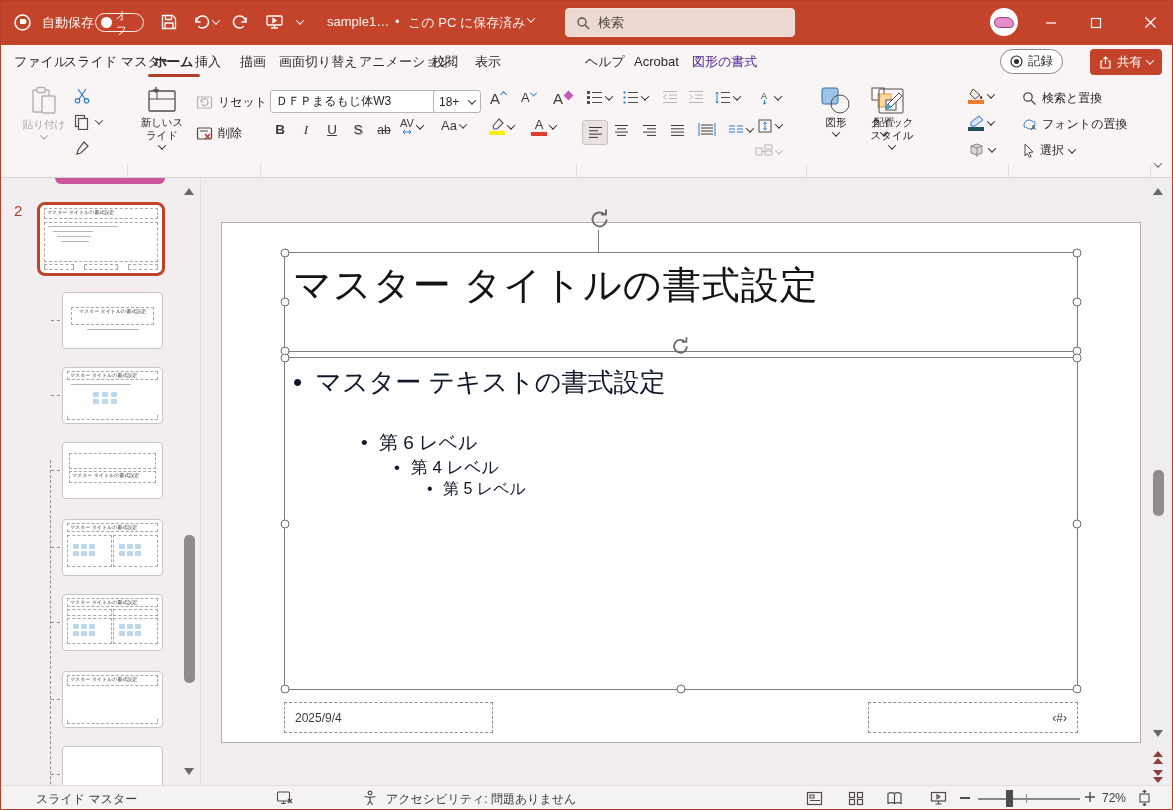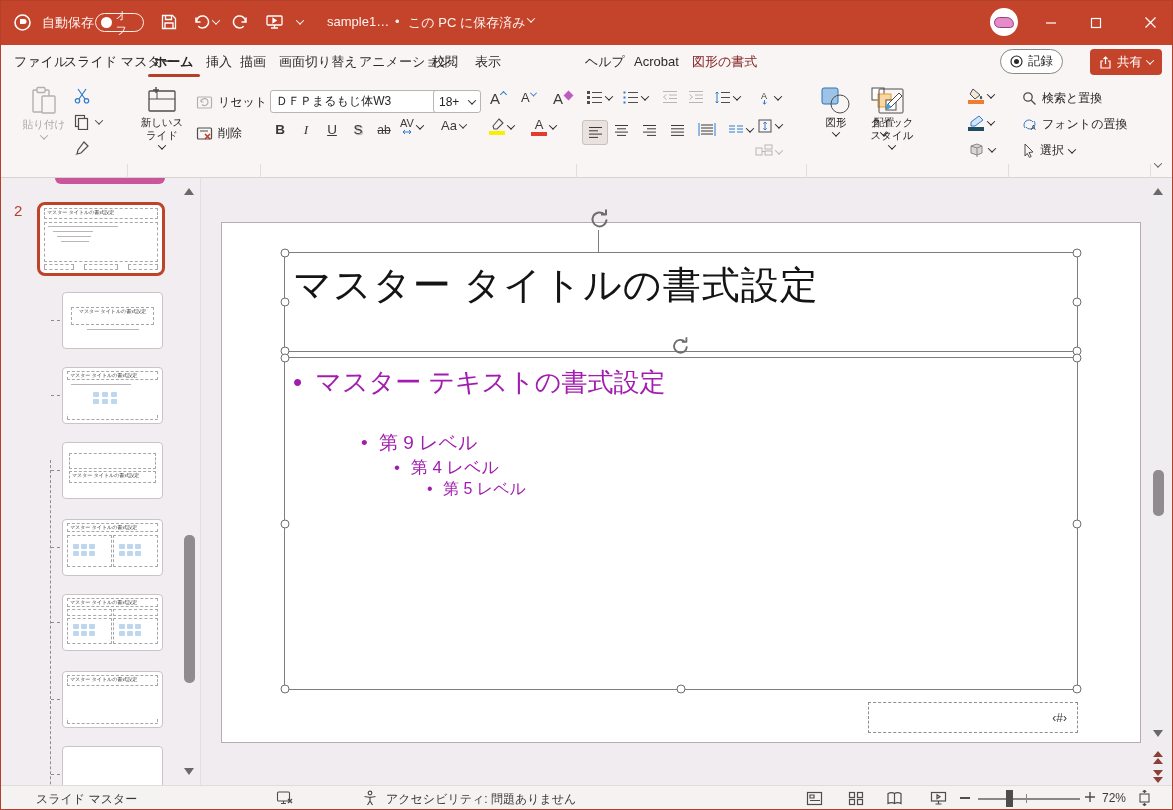--- a/index.html
+++ b/index.html
@@ -17,21 +17,21 @@
   .toggle .txt{font-size:11px}
   .search{position:absolute;left:565px;top:8px;width:230px;height:29px;background:#EDD8D1;border:1px solid #F3E3DD;border-radius:4px;display:flex;align-items:center;padding:0 10px;gap:8px;color:#4A4340;font-size:13px}
   .avatar{position:absolute;left:990px;top:8px;width:28px;height:28px;border-radius:50%;background:#fff;overflow:hidden}
   .avatar i{position:absolute;left:4px;top:9px;width:20px;height:11px;background:#E58BC8;border-radius:6px 8px 4px 6px;border:1px solid #9C3E7E}
   .cv{display:inline-block;width:6px;height:6px;border-right:1.3px solid currentColor;border-bottom:1.3px solid currentColor;transform:rotate(45deg) translate(-1px,-1px)}
   
   .tabrow{position:absolute;left:0;top:45px;width:1173px;height:33px;background:#F9F5F4}
   .tab{position:absolute;top:0;height:33px;display:flex;align-items:center;font-size:13px;color:#2B2A29;padding:0 2px}
   .tab.active{font-weight:bold}
   .tab.active::after{content:"";position:absolute;left:-4px;right:-4px;bottom:1px;height:3px;border-radius:2px;background:#B5402A}
-  .tab.ctx{color:#7f1d1d}
+  .tab.ctx{color:#4c1d95}
   .pillbtn{position:absolute;top:4px;height:25px;border:1px solid #8A8886;border-radius:13px;display:flex;align-items:center;gap:5px;padding:0 9px;font-size:12.5px;color:#2B2A29;background:#fff}
   .sharebtn{position:absolute;top:4px;height:26px;background:#C4432B;border-radius:4px;color:#fff;display:flex;align-items:center;gap:5px;padding:0 9px;font-size:12.5px}
   
   .ribbon{position:absolute;left:0;top:78px;width:1173px;height:100px;background:#F9F5F4;border-bottom:1px solid #D8D2D0;font-size:12px;color:#252423}
   .gsep{position:absolute;top:86px;width:1px;height:84px;background:#E4DEDB}
   .glabel{position:absolute;top:161px;font-size:11px;color:#5F5D5B;text-align:center}
   .big{position:absolute;display:flex;flex-direction:column;align-items:center;justify-content:flex-start;font-size:10.5px;color:#252423;text-align:center;line-height:1.25}
   .big.gray,.gray{color:#A9A7A5}
   .sbtn{position:absolute;display:flex;align-items:center;gap:5px;font-size:12px;color:#252423}
   .combo{position:absolute;height:23px;background:#fff;border:1px solid #B9B5B3;border-radius:3px;display:flex;align-items:center;font-size:12px;color:#252423;padding:0 5px;justify-content:space-between}
@@ -51,21 +51,21 @@
   .stub{position:absolute;left:51px;width:9px;height:1px;border-top:1px dashed #908D90}
   .arrow{width:0;height:0;border-left:5px solid transparent;border-right:5px solid transparent}
   .ar-up{border-bottom:7px solid #6B6968}
   .ar-dn{border-top:7px solid #6B6968}
   
   .canvas{position:absolute;left:200px;top:178px;width:947px;height:607px;background:#F1ECEF;border-left:1px solid #E3DEE1}
   .slide{position:absolute;left:20px;top:44px;width:920px;height:521px;background:#fff;border:1px solid #B3AEB1}
   .sel{position:absolute;border:1px solid #807D80}
   .h{position:absolute;width:9px;height:9px;border-radius:50%;background:#fff;border:1.5px solid #6F6C6F;transform:translate(-50%,-50%)}
   .dash{position:absolute;border:1.5px dashed #908D90;font-size:12px;color:#3C3B3A;display:flex;align-items:center}
-  .bl{position:absolute;color:#a21caf;white-space:nowrap}
+  .bl{position:absolute;color:#0f172a;white-space:nowrap}
   .bl::before{content:"• ";margin-right:6px}
   .slidetitle{position:absolute;font-size:38px;letter-spacing:1px;color:#141414;white-space:nowrap}
   
   .vscroll{position:absolute;left:1147px;top:178px;width:26px;height:607px;background:#F0EDF0}
   .vthumb{position:absolute;border-radius:5px;background:#8F8B8E}
   .dbl{width:0;height:0;border-left:5px solid transparent;border-right:5px solid transparent}
   .dbl.up{border-bottom:6px solid #8A4038}
   .dbl.dn{border-top:6px solid #8A4038}
   
   .statusbar{position:absolute;left:0;top:785px;width:1173px;height:25px;background:#F5F3F2;border-top:1px solid #E1DCDA;font-size:12px;color:#3B3A39}
@@ -113,20 +113,27 @@
           <rect x="2" y="3" width="15" height="9" rx="1"></rect>
           <path d="M9.5 12v3M6 15h7M8 5.5l3 2-3 2z" fill="#fff"></path>
         </svg>
     </div>
     <span class="b cv" style="left:297px;top:19px;color:#fff"></span>
     <div class="b txt" style="left:327px;top:14px">sample1…</div>
     <div class="b txt" style="left:395px;top:14px">•</div>
     <div class="b txt" style="left:408px;top:14px">この PC に保存済み</div>
     <span class="b cv" style="left:528px;top:17px;color:#fff"></span>
 
+    <div class="search">
+      <svg width="14" height="14" viewBox="0 0 14 14" fill="none" stroke="#5A514D" stroke-width="1.4">
+          <circle cx="6" cy="6" r="4"></circle>
+          <path d="M9 9l4 4"></path>
+        </svg>
+      <span>検索</span>
+    </div>
 
     <div class="avatar">
         <i></i>
       </div>
     <div class="wbtn" style="left:1028px">
         <svg width="12" height="12" viewBox="0 0 12 12">
           <path d="M1 6h10" stroke="#fff" stroke-width="1.2"></path>
         </svg>
       </div>
     <div class="wbtn" style="left:1073px">
@@ -144,21 +151,21 @@
   <div class="tabrow">
     <div class="tab" style="left:12px">
         <span>ファイル</span>
       </div>
     <div class="tab" style="left:62px">
         <span>スライド マスター</span>
       </div>
     <div class="tab active" style="left:152px">
         <span>ホーム</span>
       </div>
-    <div class="tab" style="left:204px">
+    <div class="tab" style="left:193px">
         <span>挿入</span>
       </div>
     <div class="tab" style="left:238px">
         <span>描画</span>
       </div>
     <div class="tab" style="left:277px">
         <span>画面切り替え</span>
       </div>
     <div class="tab" style="left:357px">
         <span>アニメーション</span>
@@ -714,24 +721,27 @@
         <div class="h" style="left:50%;top:100%"></div>
         <div class="h" style="left:100%;top:100%"></div>
     </div>
     <div class="b" style="left:468px;top:156px">
       <svg width="22" height="22" viewBox="0 0 24 24" fill="none" stroke="#6F6C6F" stroke-width="2">
           <path d="M17.5 8.5a7 7 0 1 0 2 5"></path>
           <path d="M14 8.5h5V3.5" stroke-linejoin="round"></path>
         </svg>
     </div>
     <div class="bl" style="left:92px;top:187px;font-size:26px">マスター テキストの書式設定</div>
-    <div class="bl" style="left:160px;top:252px;font-size:19px">第 9 レベル</div>
+    <div class="bl" style="left:160px;top:252px;font-size:19px">第 6 レベル</div>
     <div class="bl" style="left:193px;top:278px;font-size:17px">第 4 レベル</div>
     <div class="bl" style="left:226px;top:301px;font-size:16px">第 5 レベル</div>
 
+    <div class="dash" style="left:83px;top:524px;width:209px;height:31px;padding-left:10px">
+      <span>2025/9/4</span>
+    </div>
     <div class="dash" style="left:667px;top:524px;width:210px;height:31px;justify-content:flex-end;padding-right:10px">
       <span>‹#›</span>
     </div>
   </div>
 
   <div class="vscroll">
     <div class="b arrow ar-up" style="left:6px;top:10px"></div>
     <div class="vthumb" style="left:6px;top:292px;width:11px;height:46px"></div>
     <div class="b arrow ar-dn" style="left:6px;top:552px"></div>
     <div class="b" style="left:6px;top:573px">

